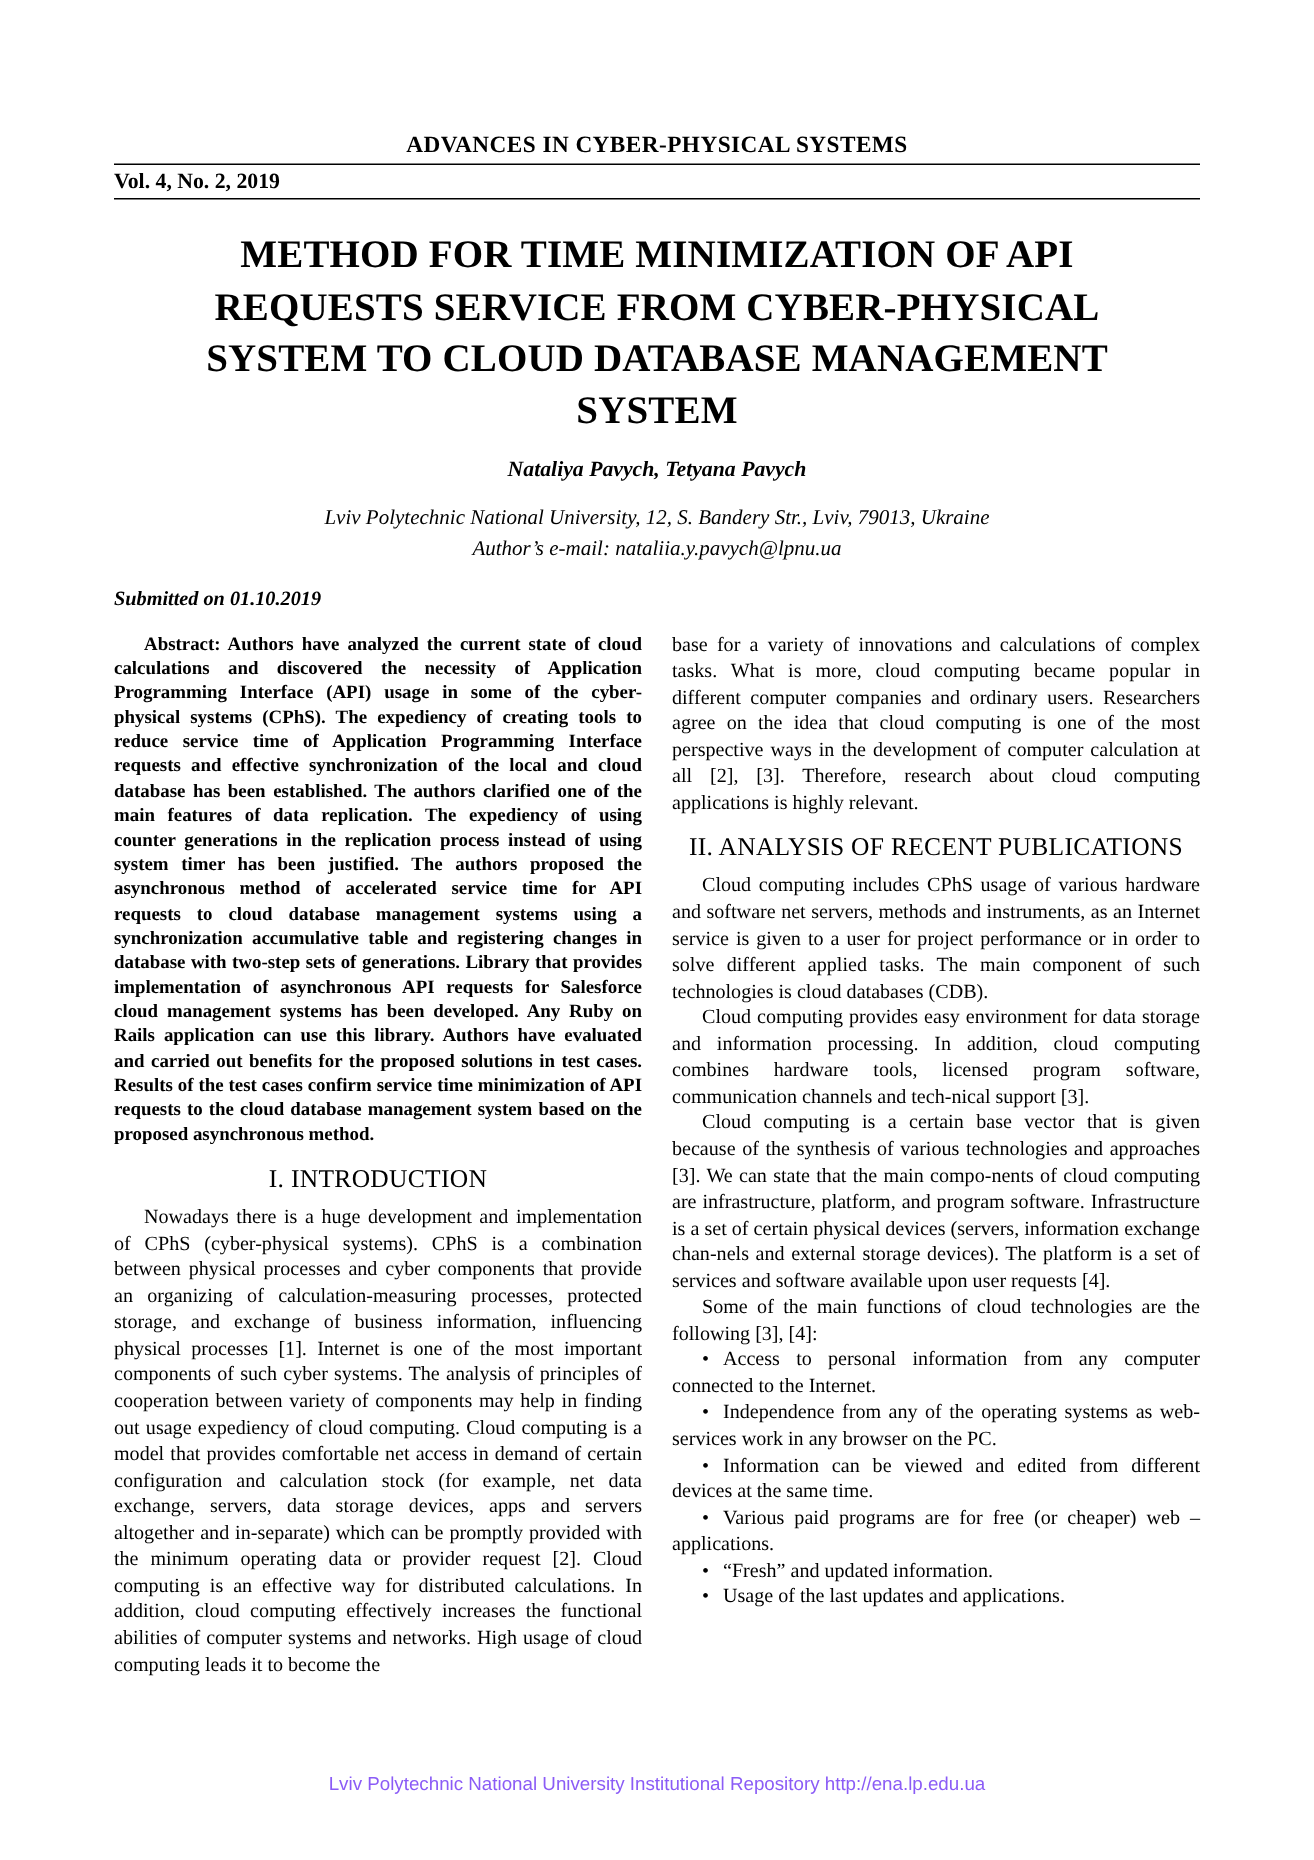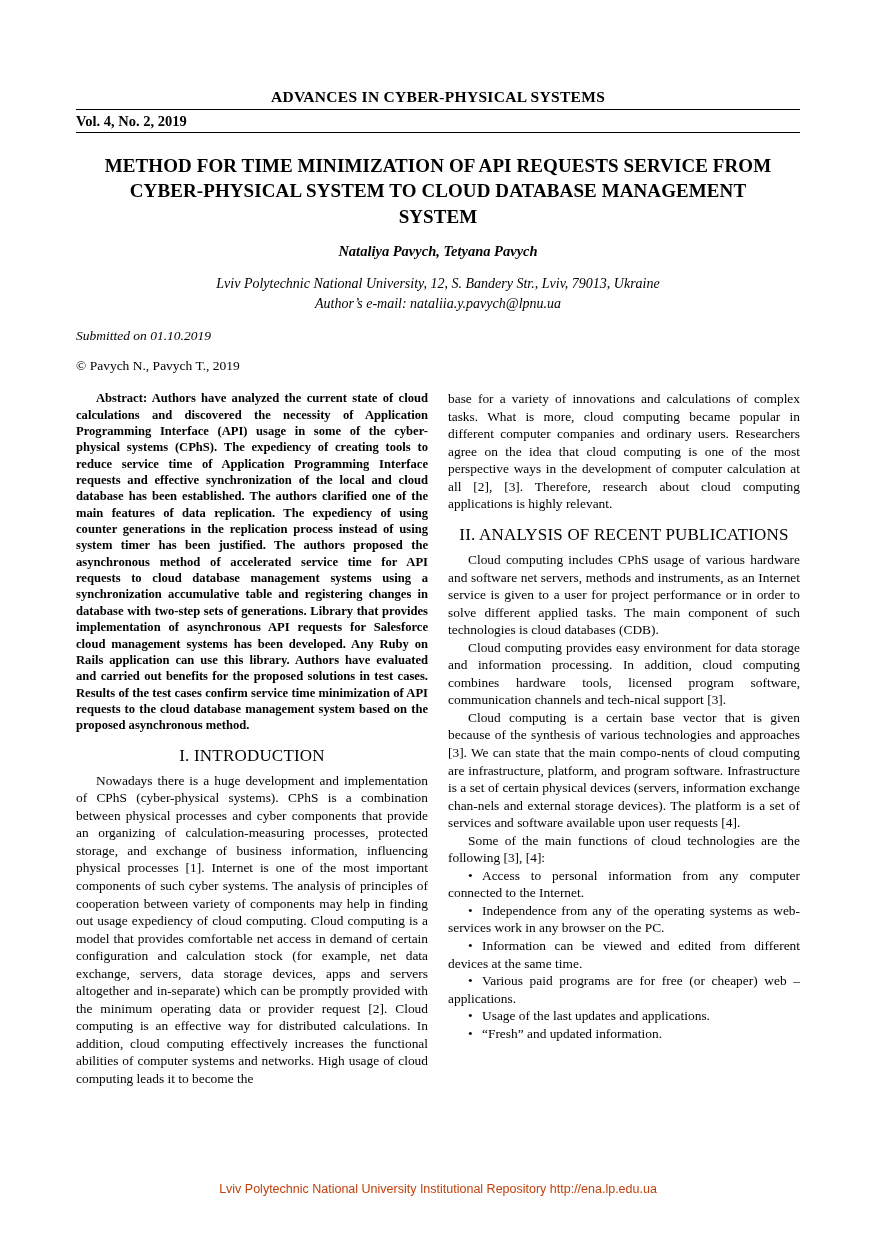--- a/index.html
+++ b/index.html
@@ -46,21 +46,21 @@
   }
   .head-rule2 {
     border: 0;
     border-top: 1.1px solid #000;
     margin: 2px 0 20px 0;
   }
 
   
   .paper-title {
     text-align: center;
-    font-size: 19px;
+    font-size: 26px;
     font-weight: bold;
     line-height: 1.33;
     margin: 0 14px 14px 14px;
     letter-spacing: 0.1px;
   }
   .authors {
     text-align: center;
     font-size: 14.5px;
     font-weight: bold;
     font-style: italic;
@@ -78,20 +78,21 @@
     font-size: 14px;
     margin: 0 0 16px 0;
   }
   .email-line .lbl { font-style: italic; }
   .email-line .addr { font-style: italic; }
 
   .submitted {
     font-size: 13.5px;
     font-style: italic;
     margin: 0 0 14px 0;
+    font-weight: bold;
   }
   .copyright {
     font-size: 13.5px;
     margin: 0 0 16px 0;
   }
 
   
   .columns {
     display: flex;
     gap: 20px;
@@ -158,42 +159,41 @@
 
   
   .footer {
     position: absolute;
     left: 0;
     right: 0;
     bottom: 44px;
     text-align: center;
     font-family: "Liberation Sans", sans-serif;
     font-size: 12.5px;
-    color: #c2410c;
+    color: #8b5cf6;
   }
 </style>
 </head>
 <body>
 
 <div class="page">
 
   <div class="journal-title">ADVANCES IN CYBER-PHYSICAL SYSTEMS</div>
   <hr class="head-rule">
   <div class="volume-line">Vol. 4, No. 2, 2019</div>
   <hr class="head-rule2">
 
   <h1 class="paper-title">METHOD FOR TIME MINIMIZATION OF API REQUESTS SERVICE FROM CYBER-PHYSICAL SYSTEM TO CLOUD DATABASE MANAGEMENT SYSTEM</h1>
   <div class="authors">Nataliya Pavych, Tetyana Pavych</div>
   <div class="affiliation">Lviv Polytechnic National University, 12, S. Bandery Str., Lviv, 79013, Ukraine</div>
   <div class="email-line">
     <span class="lbl">Author’s e-mail</span><span class="addr">: nataliia.y.pavych@lpnu.ua</span>
   </div>
 
   <div class="submitted">Submitted on 01.10.2019</div>
-  <div class="copyright">© Pavych N., Pavych T., 2019</div>
 
   <div class="columns">
 
     <div class="col">
 
       <p class="abstract">
         <span>Abstract</span><span>: Authors have analyzed the current state of cloud calculations and discovered the necessity of Application Programming Interface (API) usage in some of the cyber-physical systems (CPhS). The expediency of creating tools to reduce service time of Application Programming Interface requests and effective synchronization of the local and cloud database has been established. The authors clarified one of the main features of data replication. The expediency of using counter generations in the replication process instead of using system timer has been justified. The authors proposed the asynchronous method of accelerated service time for API requests to cloud database management systems using a synchronization accumulative table and registering changes in database with two-step sets of generations. Library that provides implementation of asynchronous API requests for Salesforce cloud management systems has been developed. Any Ruby on Rails application can use this library. Authors have evaluated and carried out benefits for the proposed solutions in test cases. Results of the test cases confirm service time minimization of API requests to the cloud database management system based on the proposed asynchronous method.</span>
       </p>
 
 
@@ -211,20 +211,20 @@
       <p class="indent">Cloud computing includes CPhS usage of various hardware and software net servers, methods and instruments, as an Internet service is given to a user for project performance or in order to solve different applied tasks. The main component of such technologies is cloud databases (CDB).</p>
       <p class="indent">Cloud computing provides easy environment for data storage and information processing. In addition, cloud computing combines hardware tools, licensed program software, communication channels and tech-nical support [3].</p>
       <p class="indent">Cloud computing is a certain base vector that is given because of the synthesis of various technologies and approaches [3]. We can state that the main compo-nents of cloud computing are infrastructure, platform, and program software. Infrastructure is a set of certain physical devices (servers, information exchange chan-nels and external storage devices). The platform is a set of services and software available upon user requests [4].</p>
       <p class="indent">Some of the main functions of cloud technologies are the following [3], [4]:</p>
 
       <ul class="bullets">
         <li><span class="bul">•</span><span>Access to personal information from any computer connected to the Internet.</span></li>
         <li><span class="bul">•</span><span>Independence from any of the operating systems as web-services work in any browser on the PC.</span></li>
         <li><span class="bul">•</span><span>Information can be viewed and edited from different devices at the same time.</span></li>
         <li><span class="bul">•</span><span>Various paid programs are for free (or cheaper) web – applications.</span></li>
+        <li><span class="bul">•</span><span>“Fresh” and updated information.</span></li>
         <li><span class="bul">•</span><span>Usage of the last updates and applications.</span></li>
-        <li><span class="bul">•</span><span>“Fresh” and updated information.</span></li>
       </ul>
     </div>
   </div>
 
   <div class="footer">Lviv Polytechnic National University Institutional Repository http://ena.lp.edu.ua</div>
 </div>
 
 </body></html>

